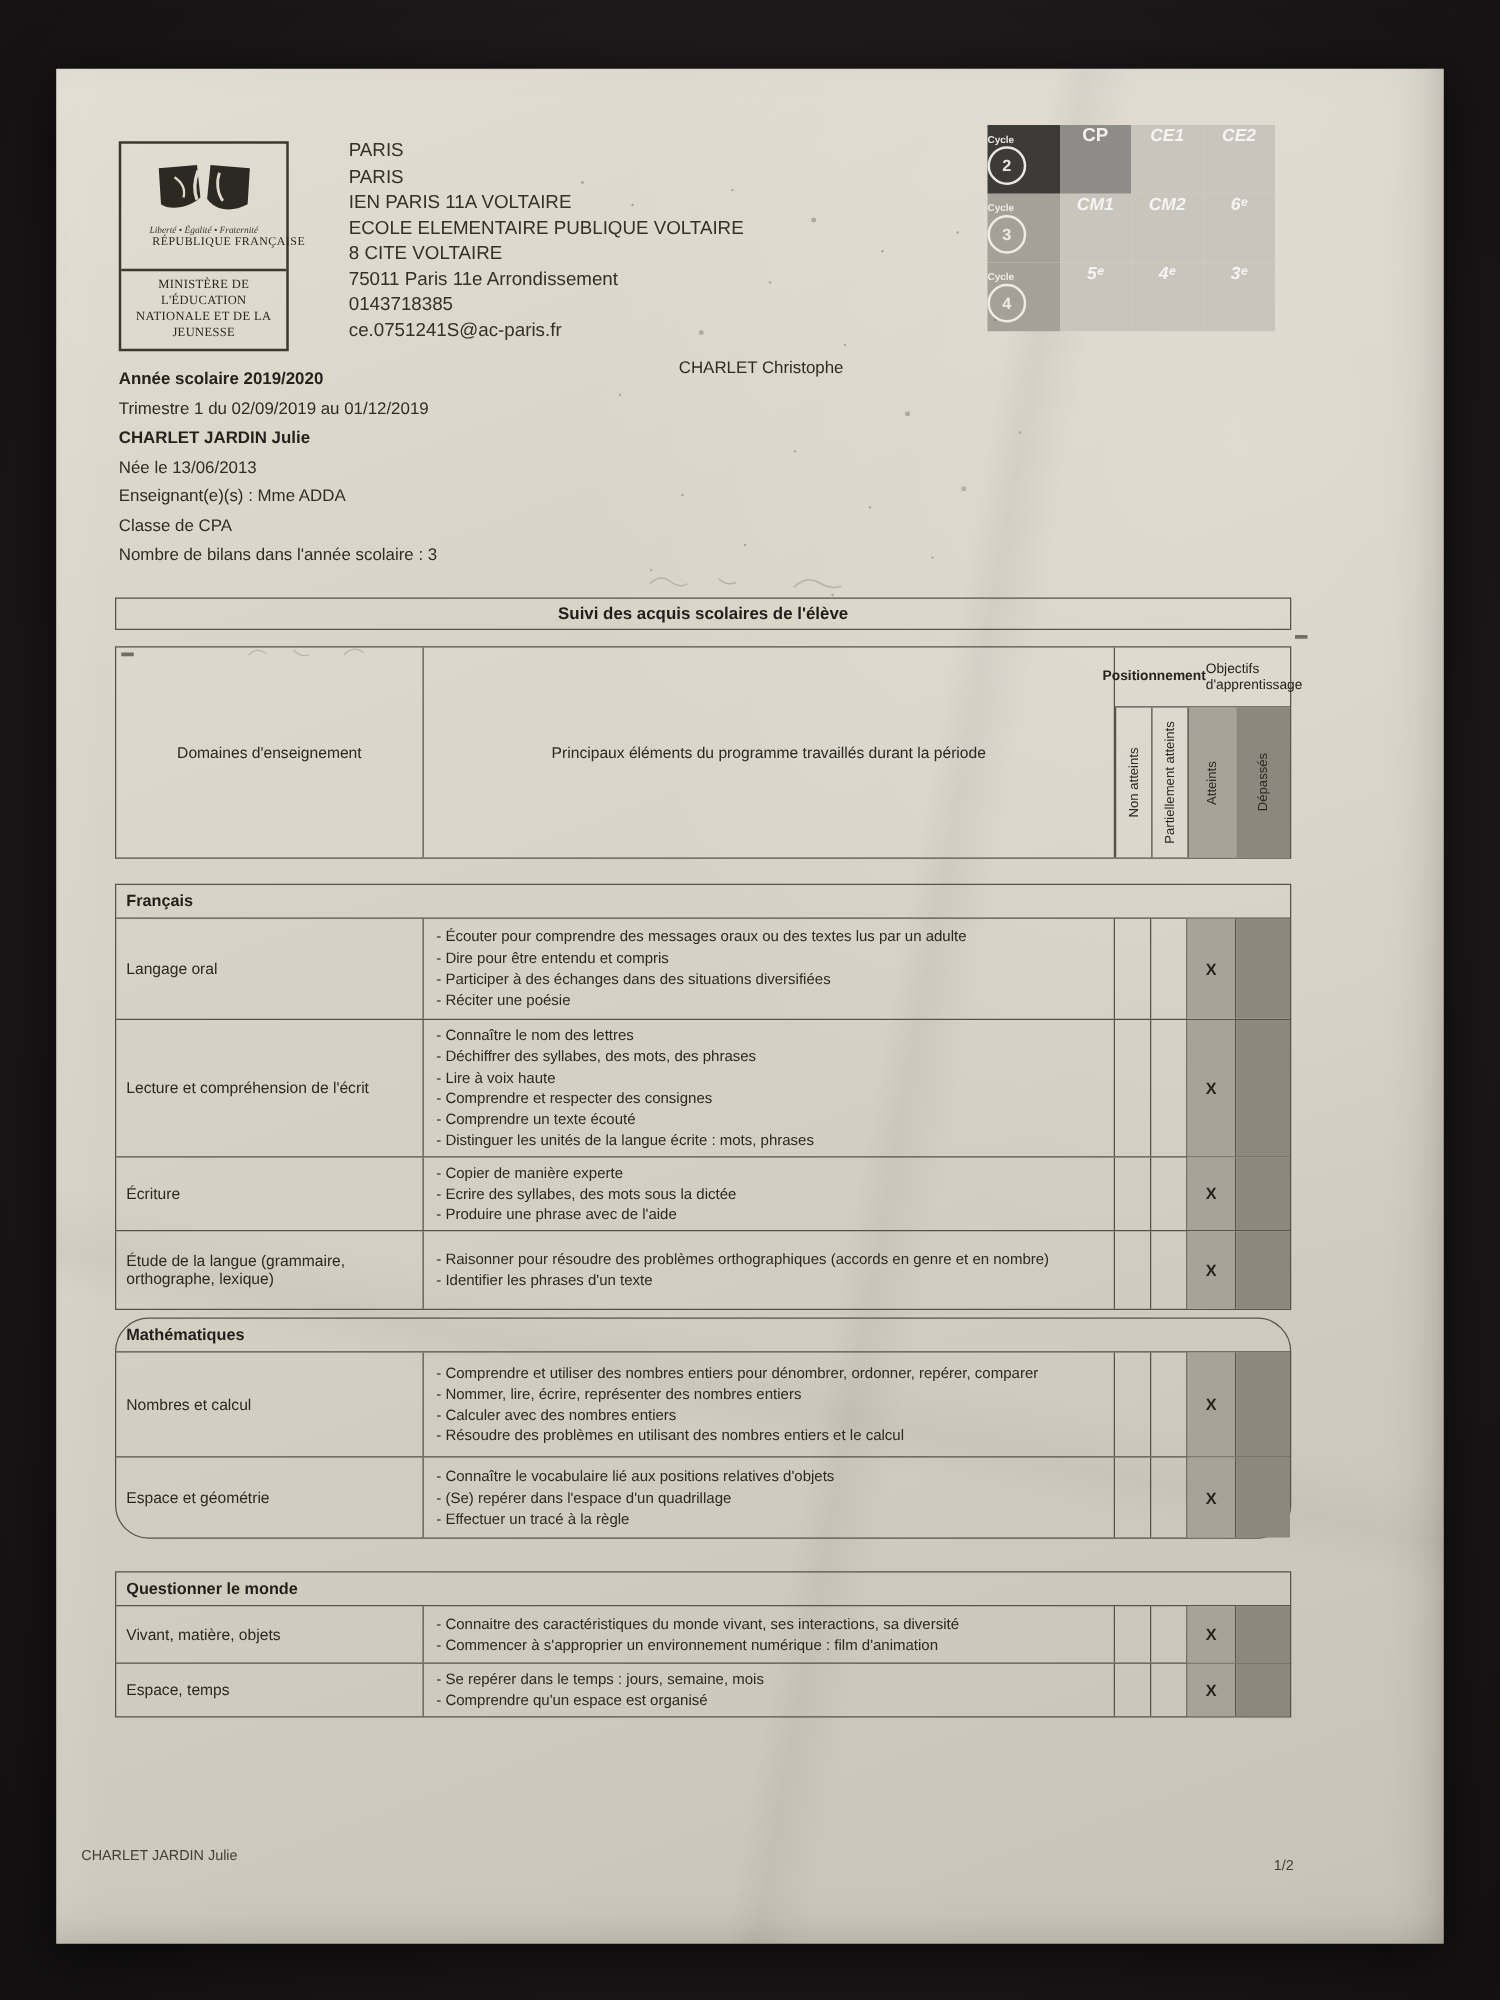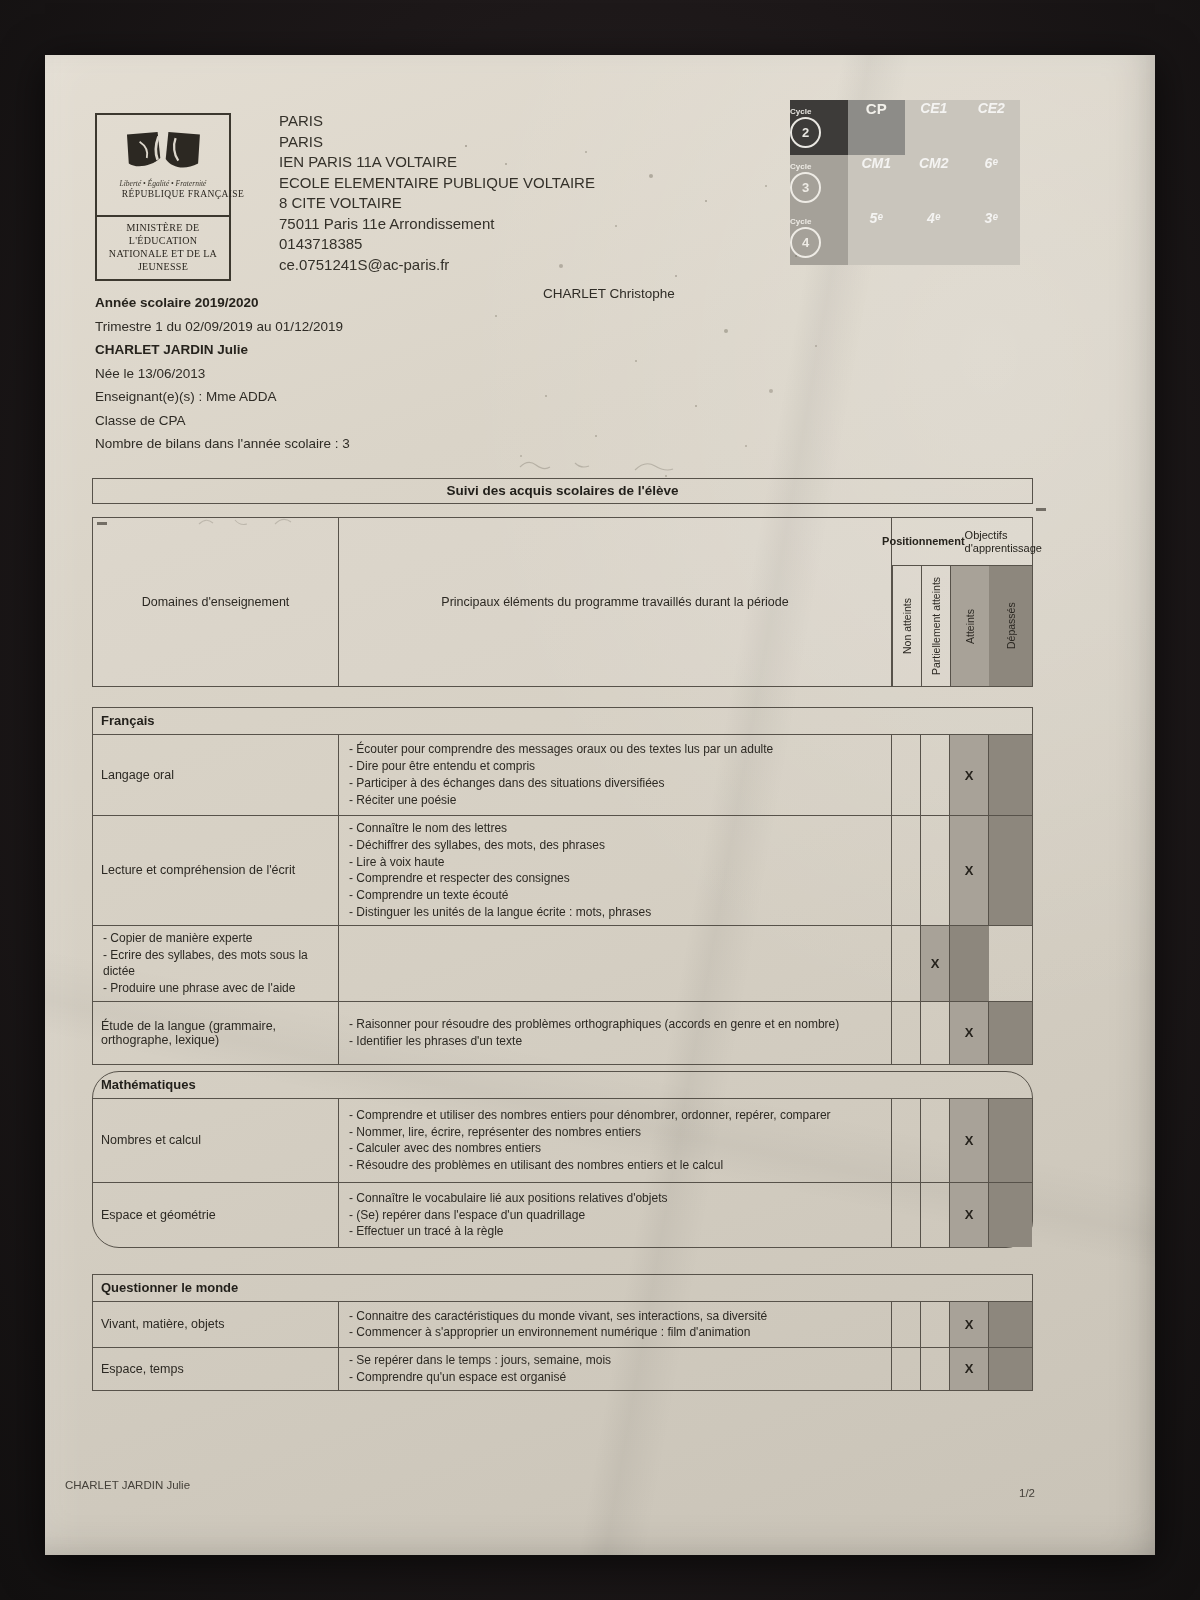--- a/index.html
+++ b/index.html
@@ -204,20 +204,23 @@
           <div class="it">- Distinguer les unités de la langue écrite : mots, phrases</div>
         </div>
         <div class="cell mk"></div>
         <div class="cell mk"></div>
         <div class="cell mk c-att">
             <span>X</span>
           </div>
         <div class="cell mk c-dep last"></div>
       </div>
       <div class="row" style="min-height:55px">
+        <div class="cell domain">
+            <span>Écriture</span>
+          </div>
         <div class="cell items">
           <div class="it">- Copier de manière experte</div>
           <div class="it">- Ecrire des syllabes, des mots sous la dictée</div>
           <div class="it">- Produire une phrase avec de l'aide</div>
         </div>
         <div class="cell mk"></div>
         <div class="cell mk"></div>
         <div class="cell mk c-att">
             <span>X</span>
           </div>

